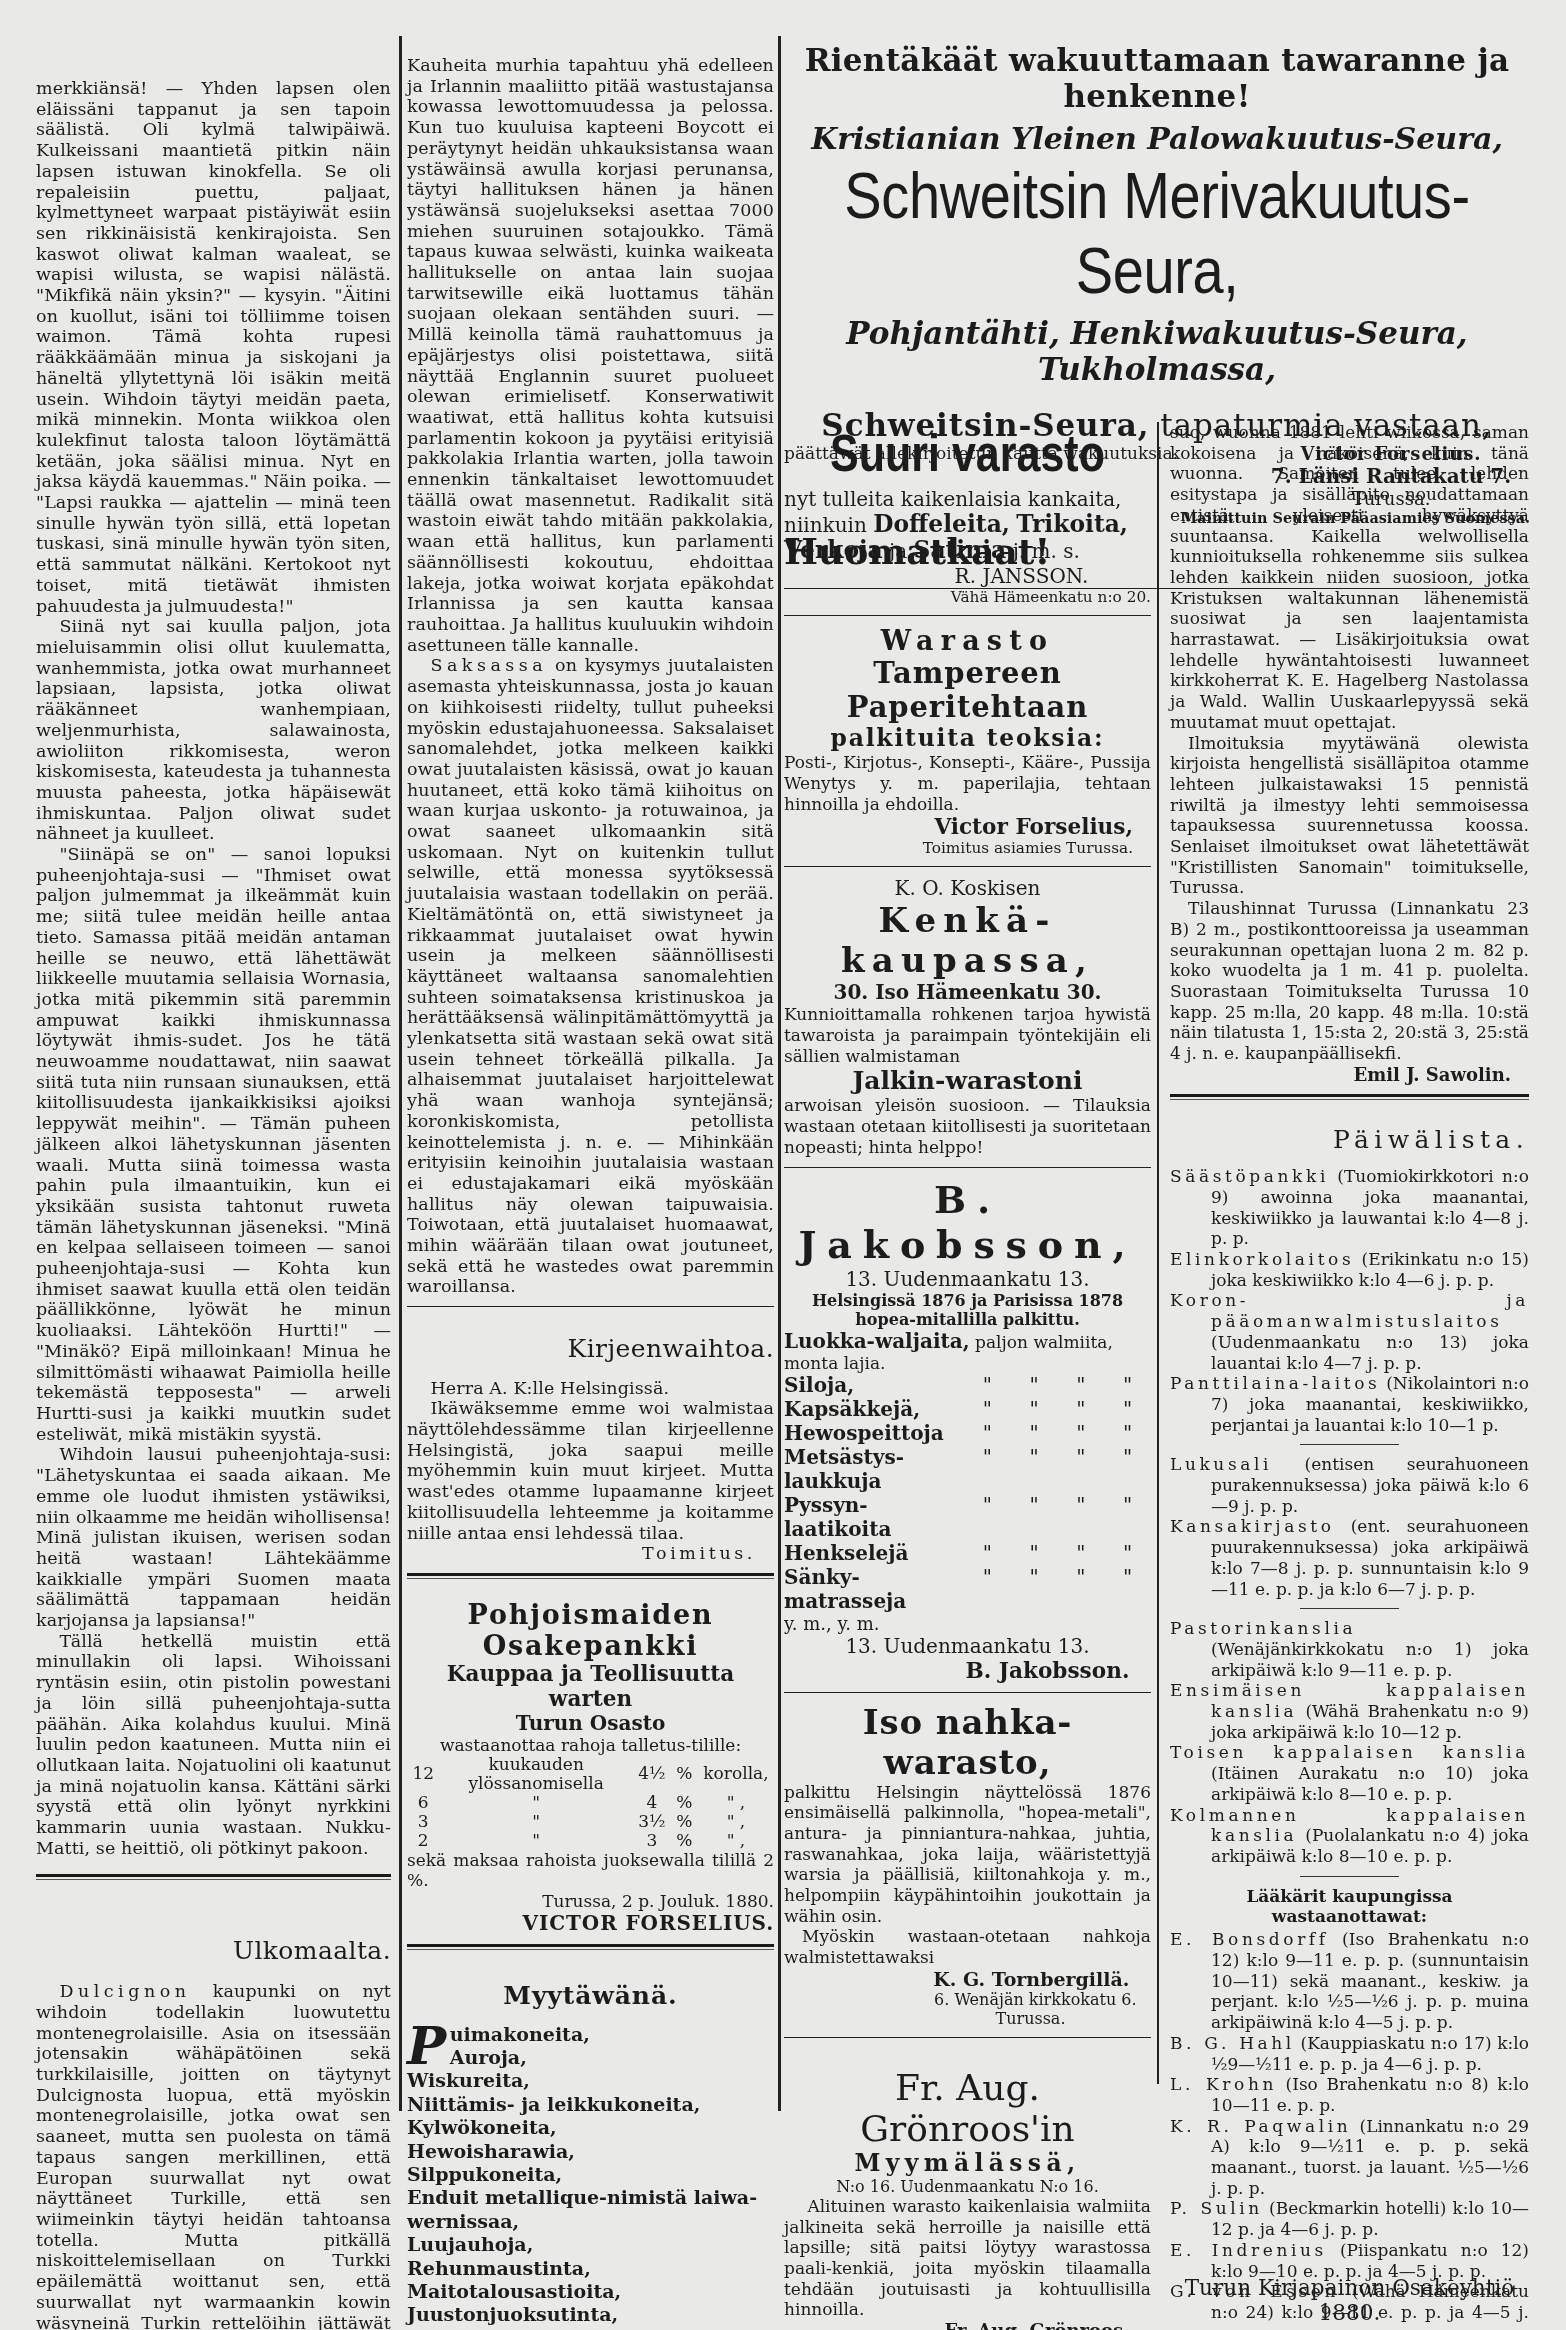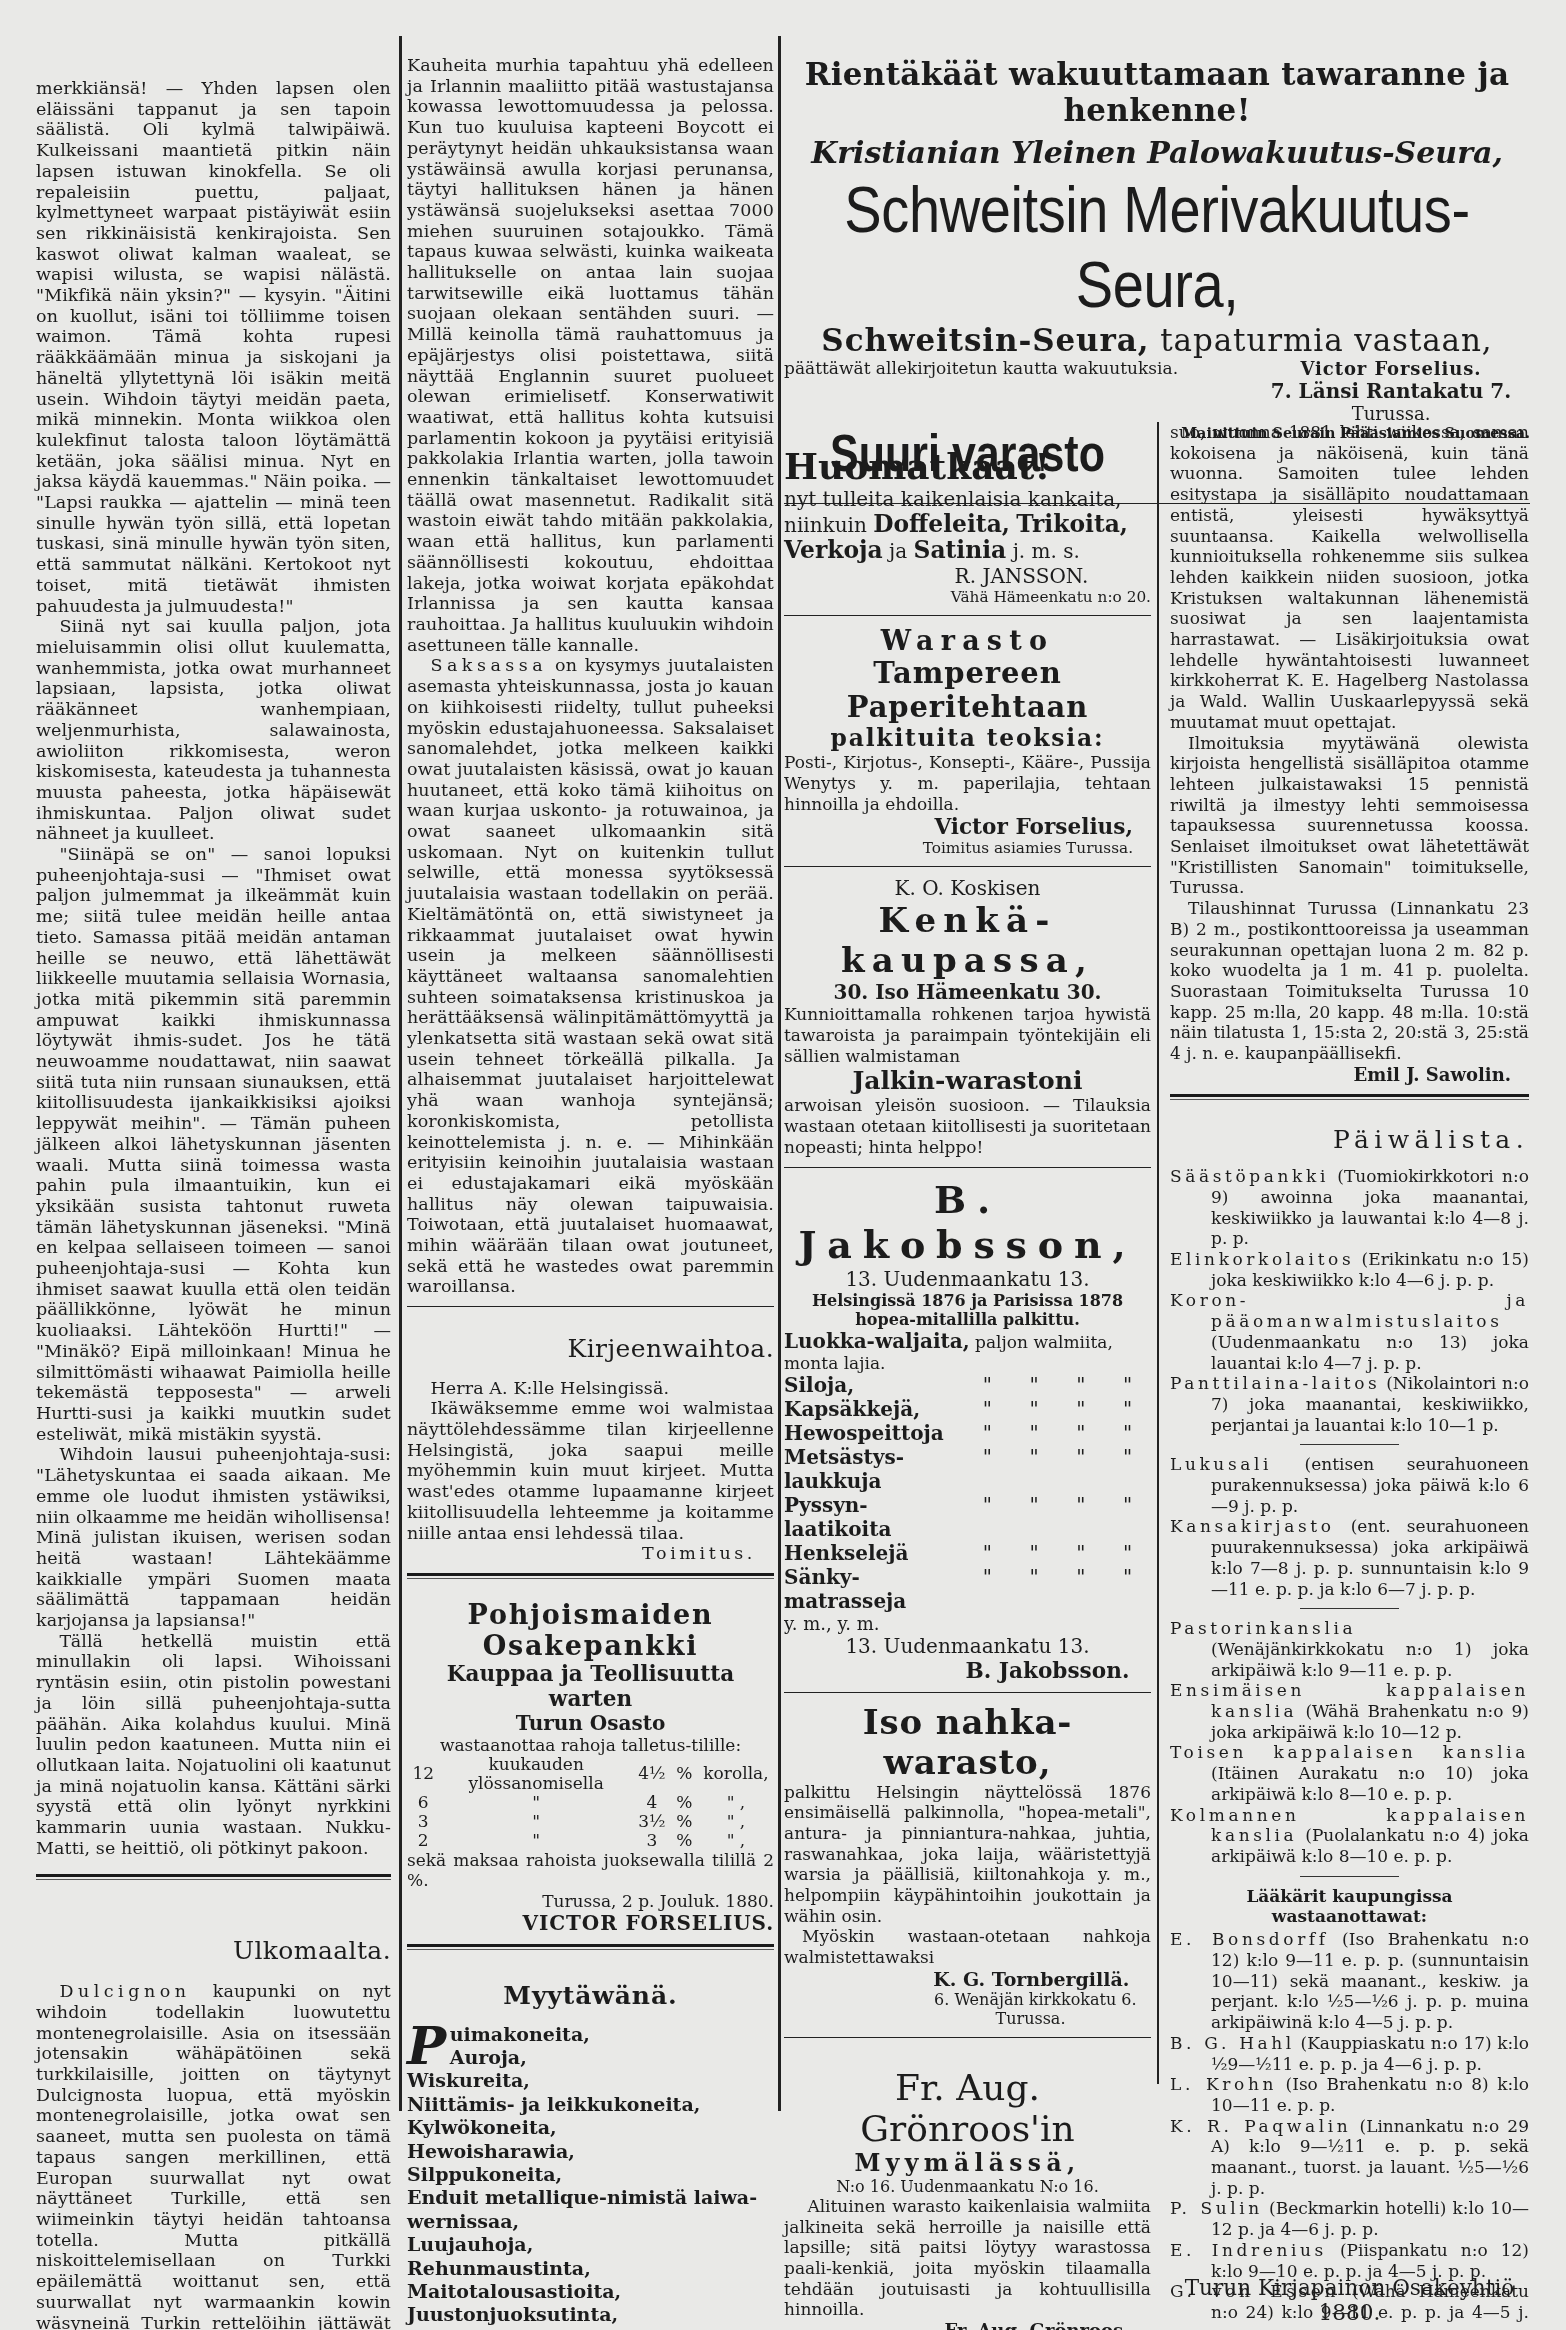--- a/index.html
+++ b/index.html
@@ -24,21 +24,21 @@
   .section-head {
     font-family: "DejaVu Serif", serif; font-weight: normal;
     text-align: right; font-size: 25px; margin: 56px 0 16px 0; letter-spacing: 0.4px;
   }
   .thickrule { border-top: 3.6px solid #1a1a1a; border-bottom: 0.9px solid #555; height: 1.8px; margin: 9px 0; }
   .thinrule { border-top: 1.8px solid #222; margin: 9px 0; }
   .shortrule { border-top: 1.3px solid #333; width: 99px; margin: 9px auto; }
 
   
   .banner { position: absolute; left: 784px; top: 36px; width: 746px; }
-  .b1 { font-family: "DejaVu Serif", serif; font-weight: bold; font-size: 31px; text-align: center; margin-top: 20px; letter-spacing: 0.3px; }
+  .b1 { font-family: "DejaVu Serif", serif; font-weight: bold; font-size: 31px; text-align: center; margin-top: 6px; letter-spacing: 0.3px; }
   .b2 { font-family: "DejaVu Serif", serif; font-weight: bold; font-style: italic; font-size: 30px; text-align: center; margin-top: 7.2px; }
   .b3 { font-family: "Liberation Sans", sans-serif; font-size: 56px; text-align: center; margin-top: 1.8px; letter-spacing: -0.4px; transform: scaleY(1.15); transform-origin: top; }
   .b4 { font-family: "DejaVu Serif", serif; font-weight: bold; font-style: italic; font-size: 31px; text-align: center; margin-top: 27px; }
   .b5 { font-family: "DejaVu Serif", serif; font-size: 31px; text-align: center; margin-top: 20px; letter-spacing: 0.9px; }
   .b5 span.first { font-weight: bold; }
   .b-row { display: flex; justify-content: space-between; font-size: 16px; }
   .huom { display: flex; align-items: center; margin-top: 3.6px; }
   .huom .big { font-size: 36px; font-weight: bold; margin-right: 21.6px; white-space: nowrap; }
   .huom .txt { font-size: 17.5px; line-height: 21.6px; }
 
@@ -161,20 +161,21 @@
     </div>
 
   </div>
 
 </div>
 
 <div class="banner">
   <div class="b1">Rientäkäät wakuuttamaan tawaranne ja henkenne!</div>
   <div class="b2">Kristianian Yleinen Palowakuutus-Seura,</div>
   <div class="b3">Schweitsin Merivakuutus-Seura,</div>
+  <div class="b4">Pohjantähti, Henkiwakuutus-Seura, Tukholmassa,</div>
   <div class="b5"><span class="first">Schweitsin-Seura,</span><span> tapaturmia vastaan,</span></div>
   <div class="b-row">
     <div style="font-size:17px;">päättäwät allekirjoitetun kautta wakuutuksia.</div>
     <div style="text-align:center; width:278px;">
       <div style="font-weight:bold; font-size:18px; letter-spacing:0.9px;">Victor Forselius.</div>
       <div style="font-weight:bold; font-size:20px;">7. Länsi Rantakatu 7.</div>
       <div style="font-size:18px;">Turussa.</div>
     </div>
   </div>
   <div style="text-align:right; font-weight:bold; font-size:14.4px;">Mainittuin Seurain Pääasiamies Suomessa.</div>

